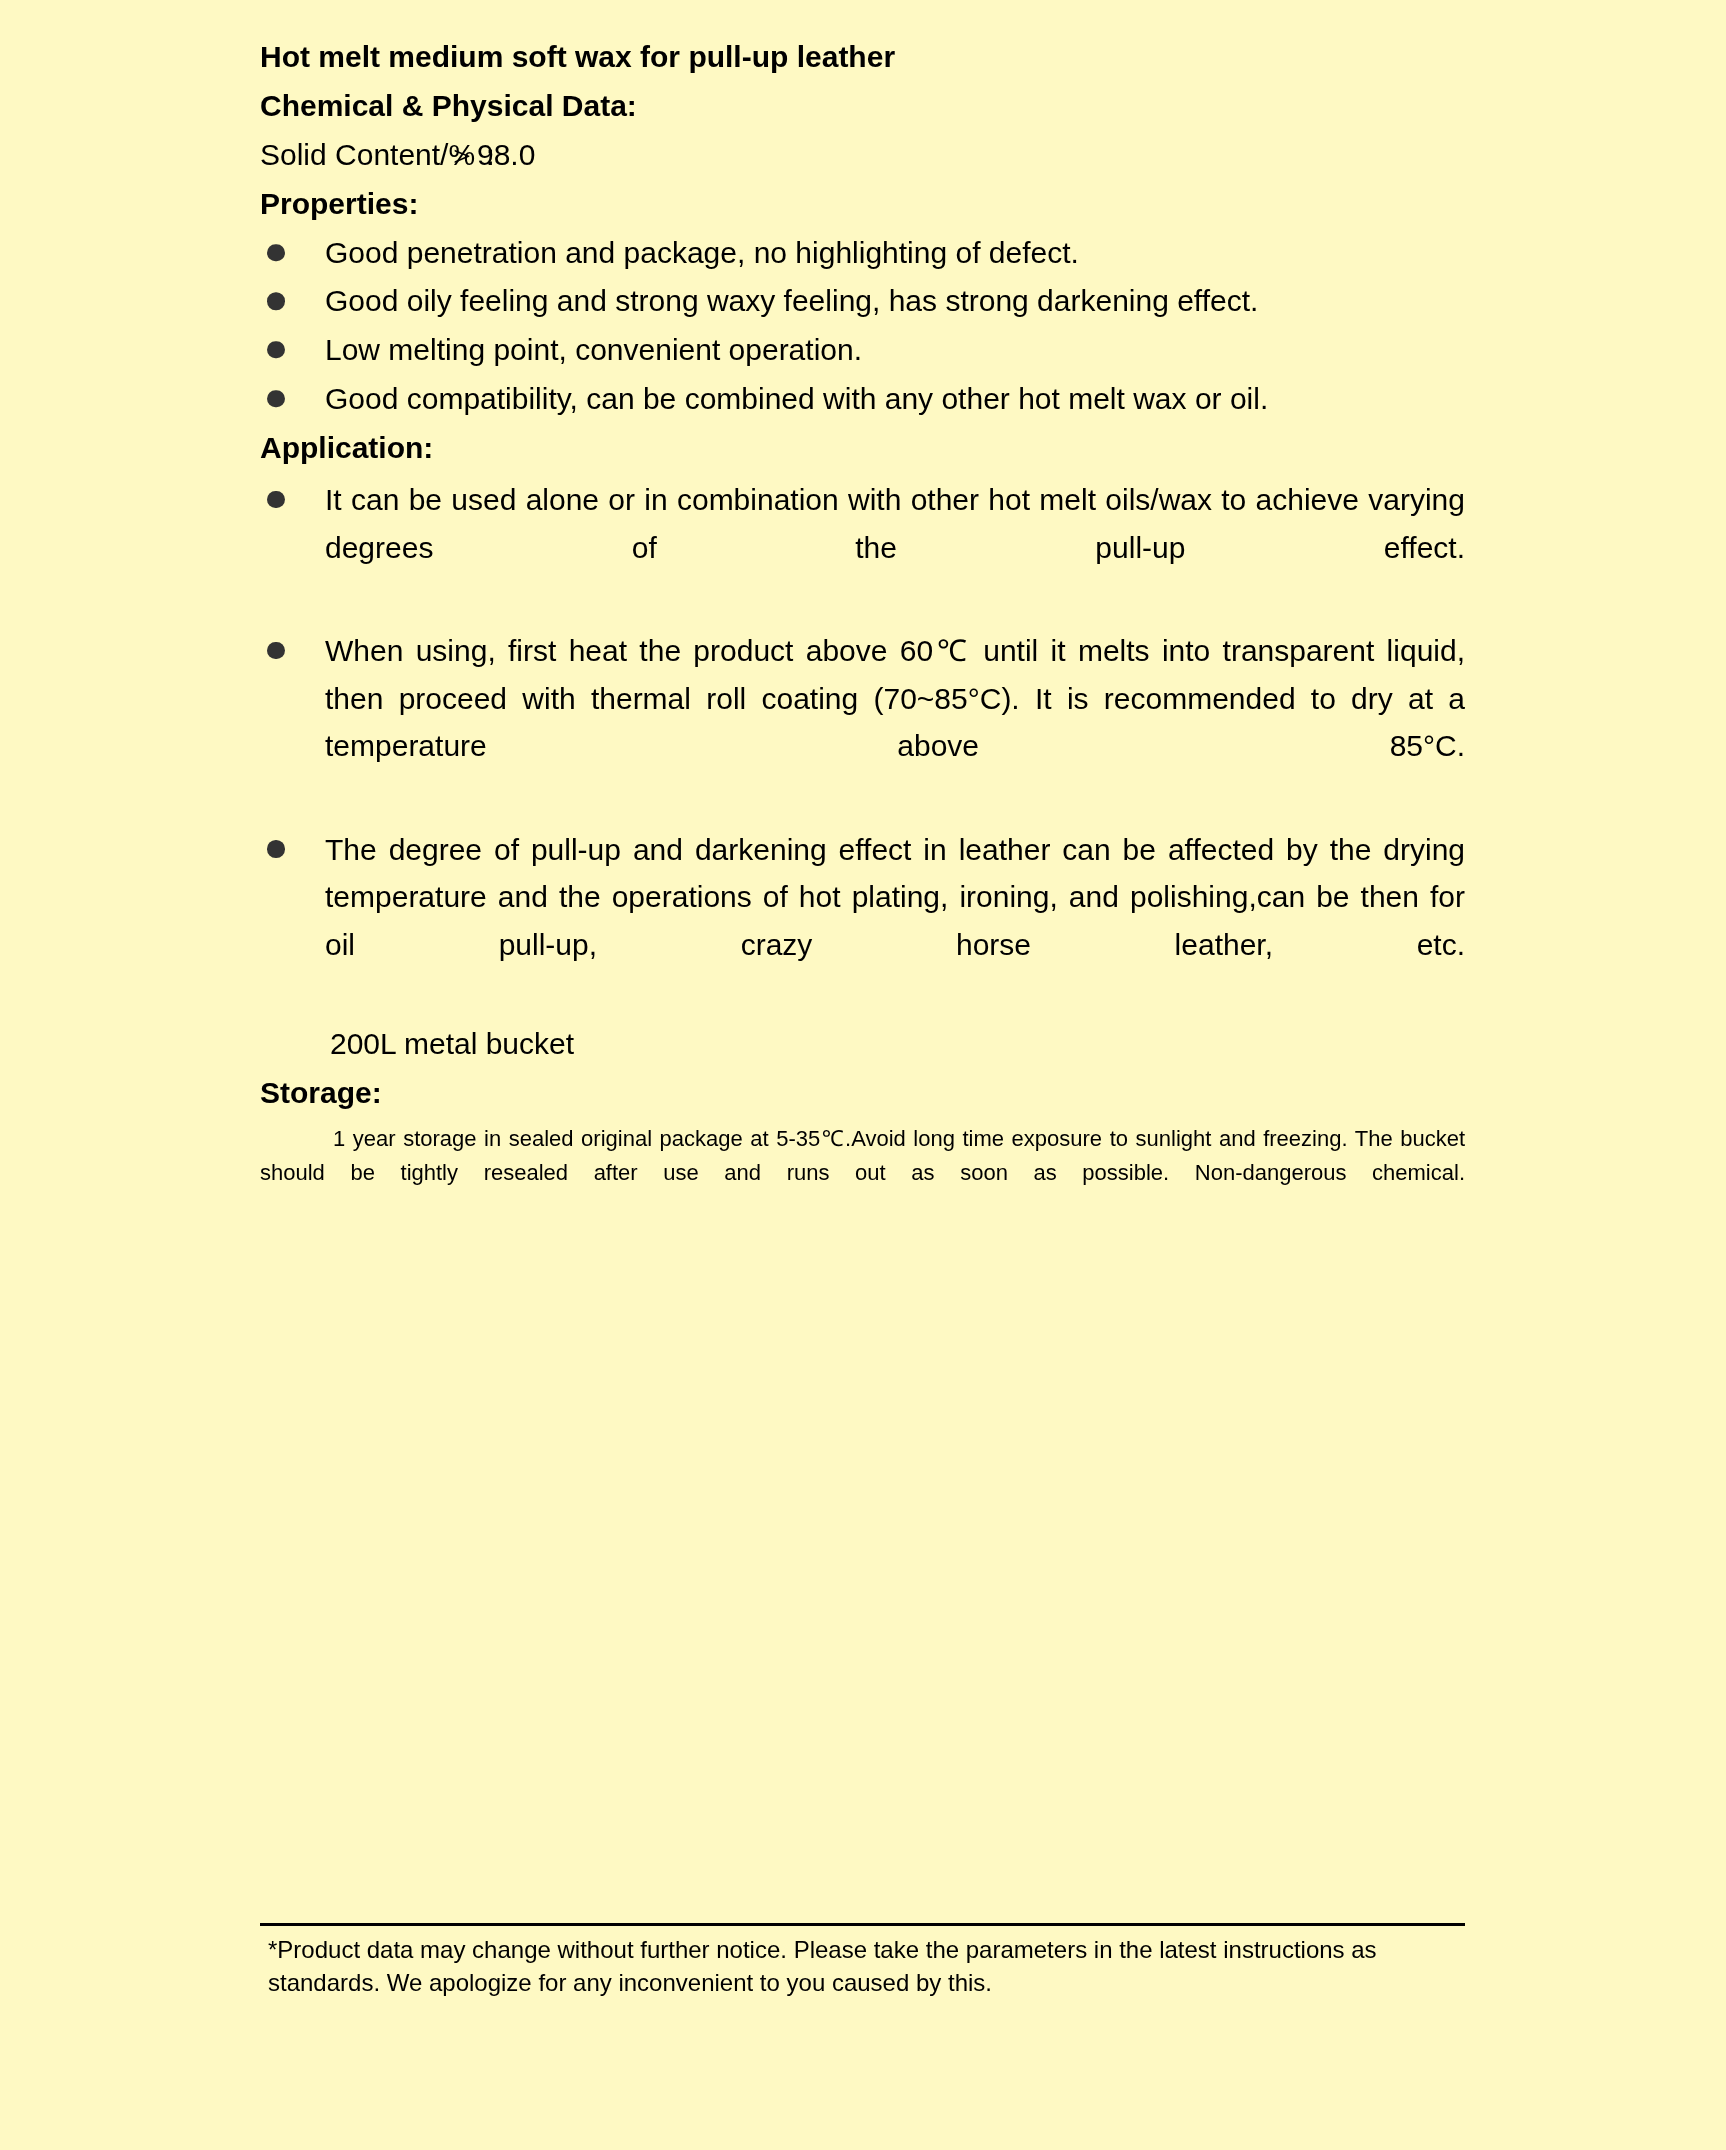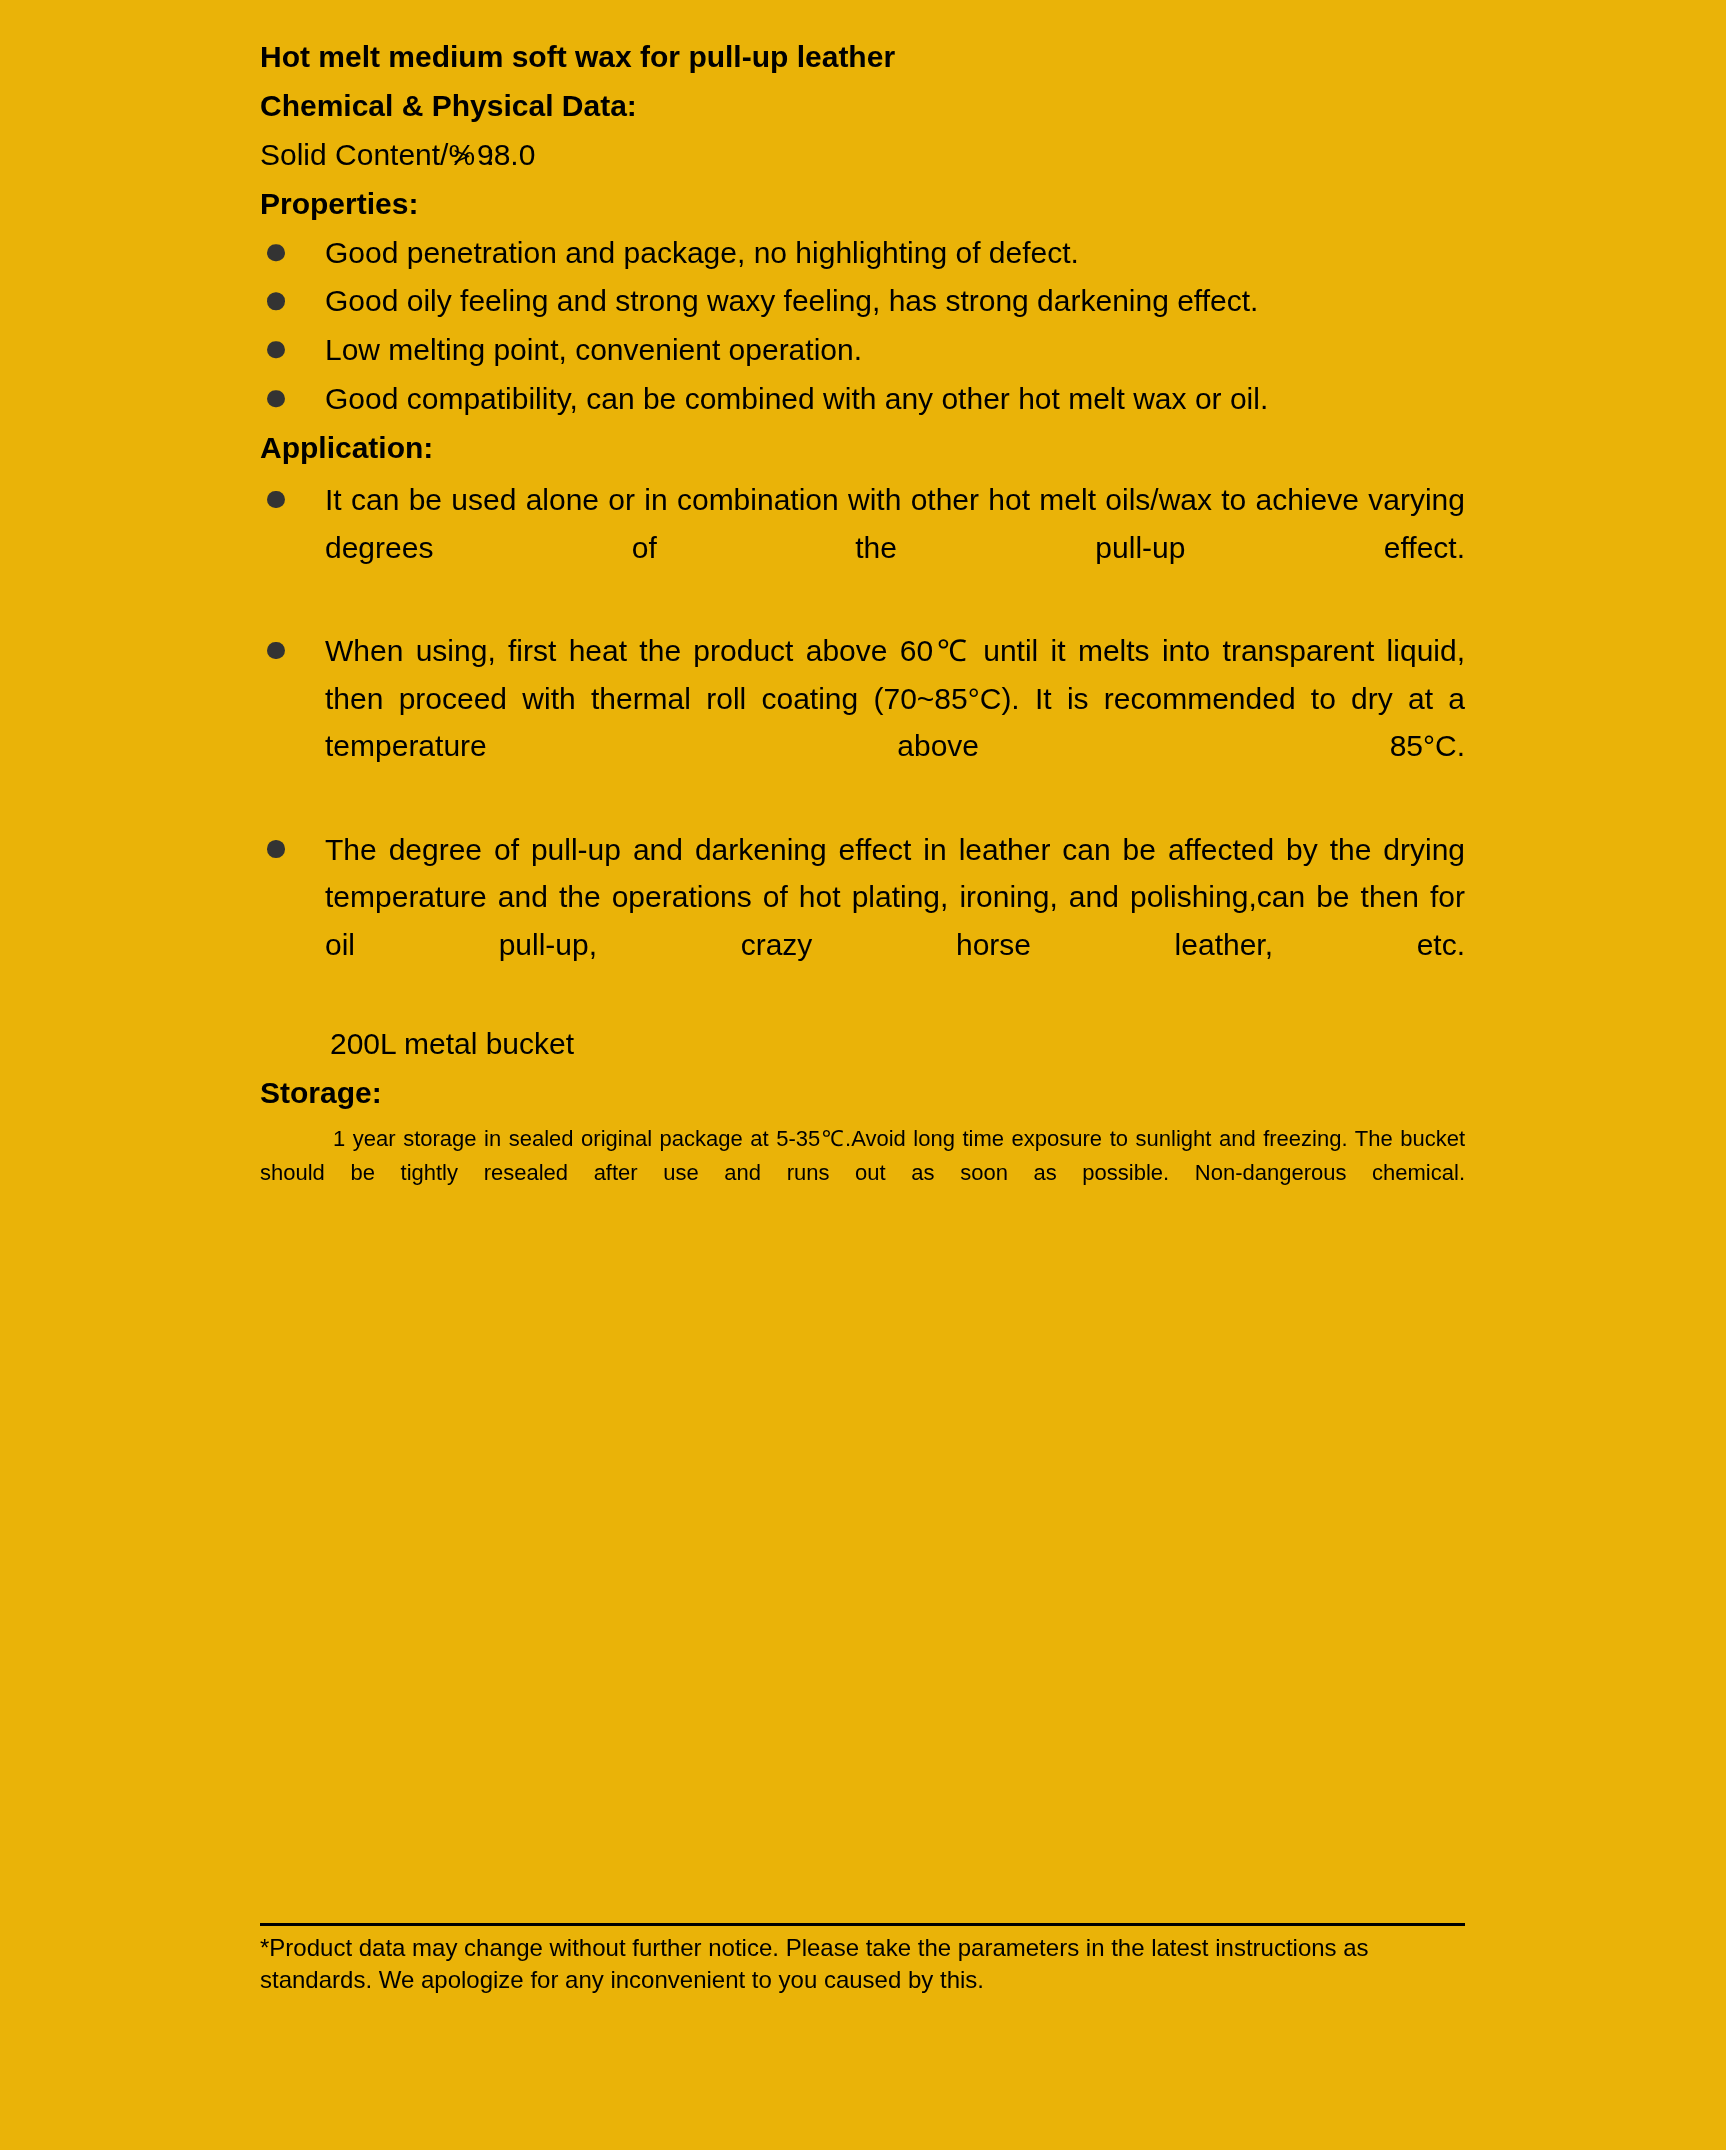--- a/index.html
+++ b/index.html
@@ -11,21 +11,21 @@
 
   body {
     font-family: "Liberation Sans", sans-serif;
     color: #000000;
   }
 
   .page {
     position: relative;
     width: 1726px;
     height: 2151px;
-    background: #eab308;
+    background: #fef9c3;
     box-sizing: border-box;
     padding: 0;
     overflow: hidden;
   }
 
   .content {
     position: absolute;
     left: 260px;
     top: 33px;
     width: 1205px;
@@ -133,21 +133,21 @@
   }
   .footer-rule {
     width: 1205px;
     height: 2.9px;
     background: #000000;
     margin: 0 0 5.8px 0;
   }
   .footer-text {
     font-size: 24px;
     line-height: 1.36;
-    margin: 0;
+    margin: 8px;
     text-align: left;
   }
 </style>
 </head>
 <body>
 
 <div class="page">
 
   <div class="content">
 

